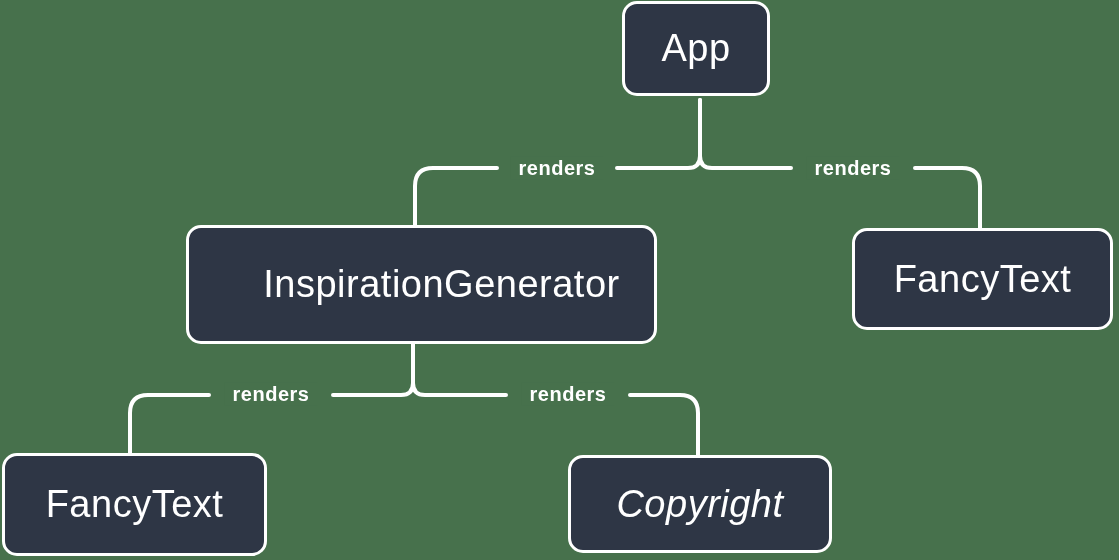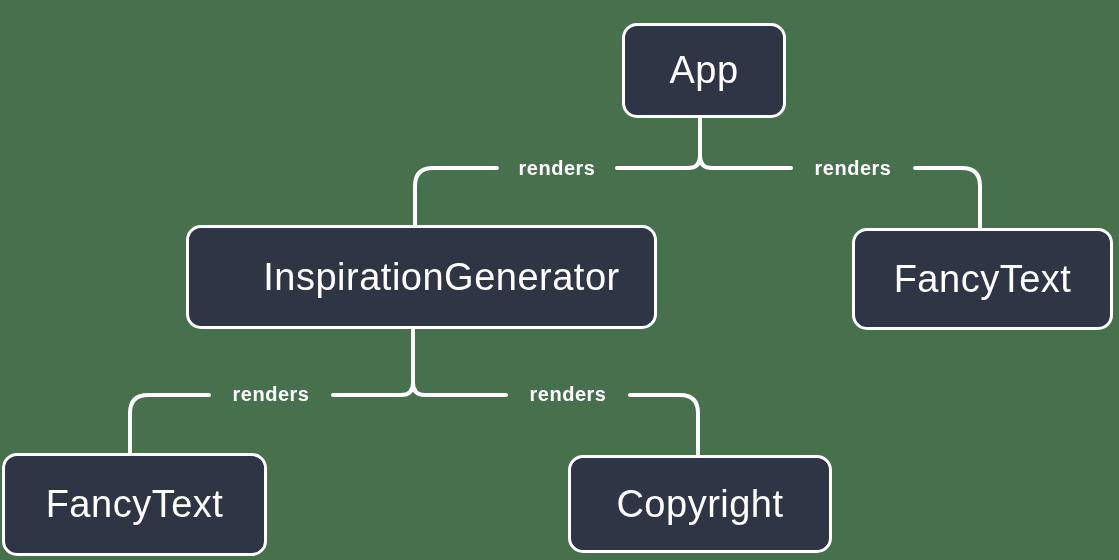--- a/index.html
+++ b/index.html
@@ -60,25 +60,25 @@
     transform: translate(-50%, -50%);
     background: var(--background);
     color: var(--text);
     font-size: 20px;
     font-weight: 700;
     letter-spacing: 0.5px;
     padding: 0 8px;
     white-space: nowrap;
   }
   
-  #node-app                    { left: 622px; top: 23px;   width: 164px; height: 95px;  }
-  #node-inspiration-generator  { left: 186px; top: 225px; width: 471px; height: 104px; padding-left: 40px; }
+  #node-app                    { left: 622px; top: 1px;   width: 148px; height: 95px;  }
+  #node-inspiration-generator  { left: 186px; top: 225px; width: 471px; height: 119px; padding-left: 40px; }
   #node-fancy-text-top         { left: 852px; top: 228px; width: 261px; height: 102px; }
   #node-fancy-text-bottom      { left: 2px;   top: 453px; width: 265px; height: 103px; }
-  #node-copyright              { left: 568px; top: 455px; width: 264px; height: 98px;  }
+  #node-copyright              { left: 568px; top: 455px; width: 264px; height: 98px; font-style: italic;  }
   
   #edge-label-0 { left: 557px; top: 168px; }
   #edge-label-1 { left: 853px; top: 168px; }
   #edge-label-2 { left: 271px; top: 394px; }
   #edge-label-3 { left: 568px; top: 394px; }
 </style>
 </head>
 <body>
 
 <div class="stage">

